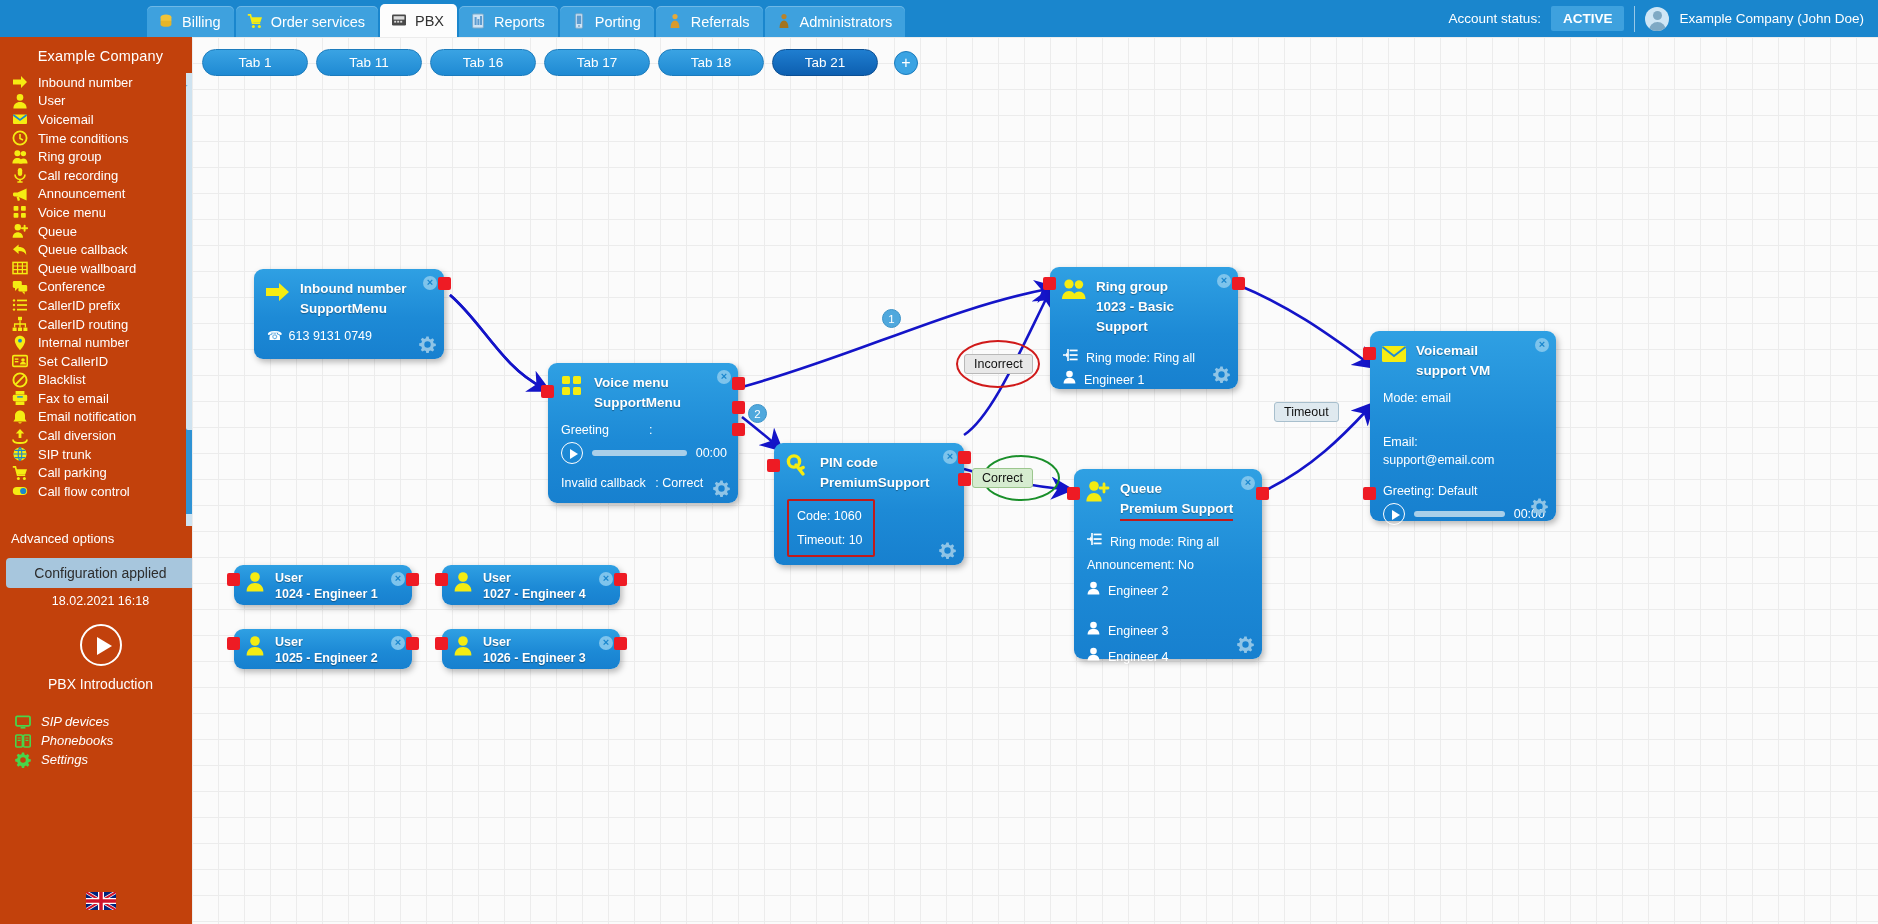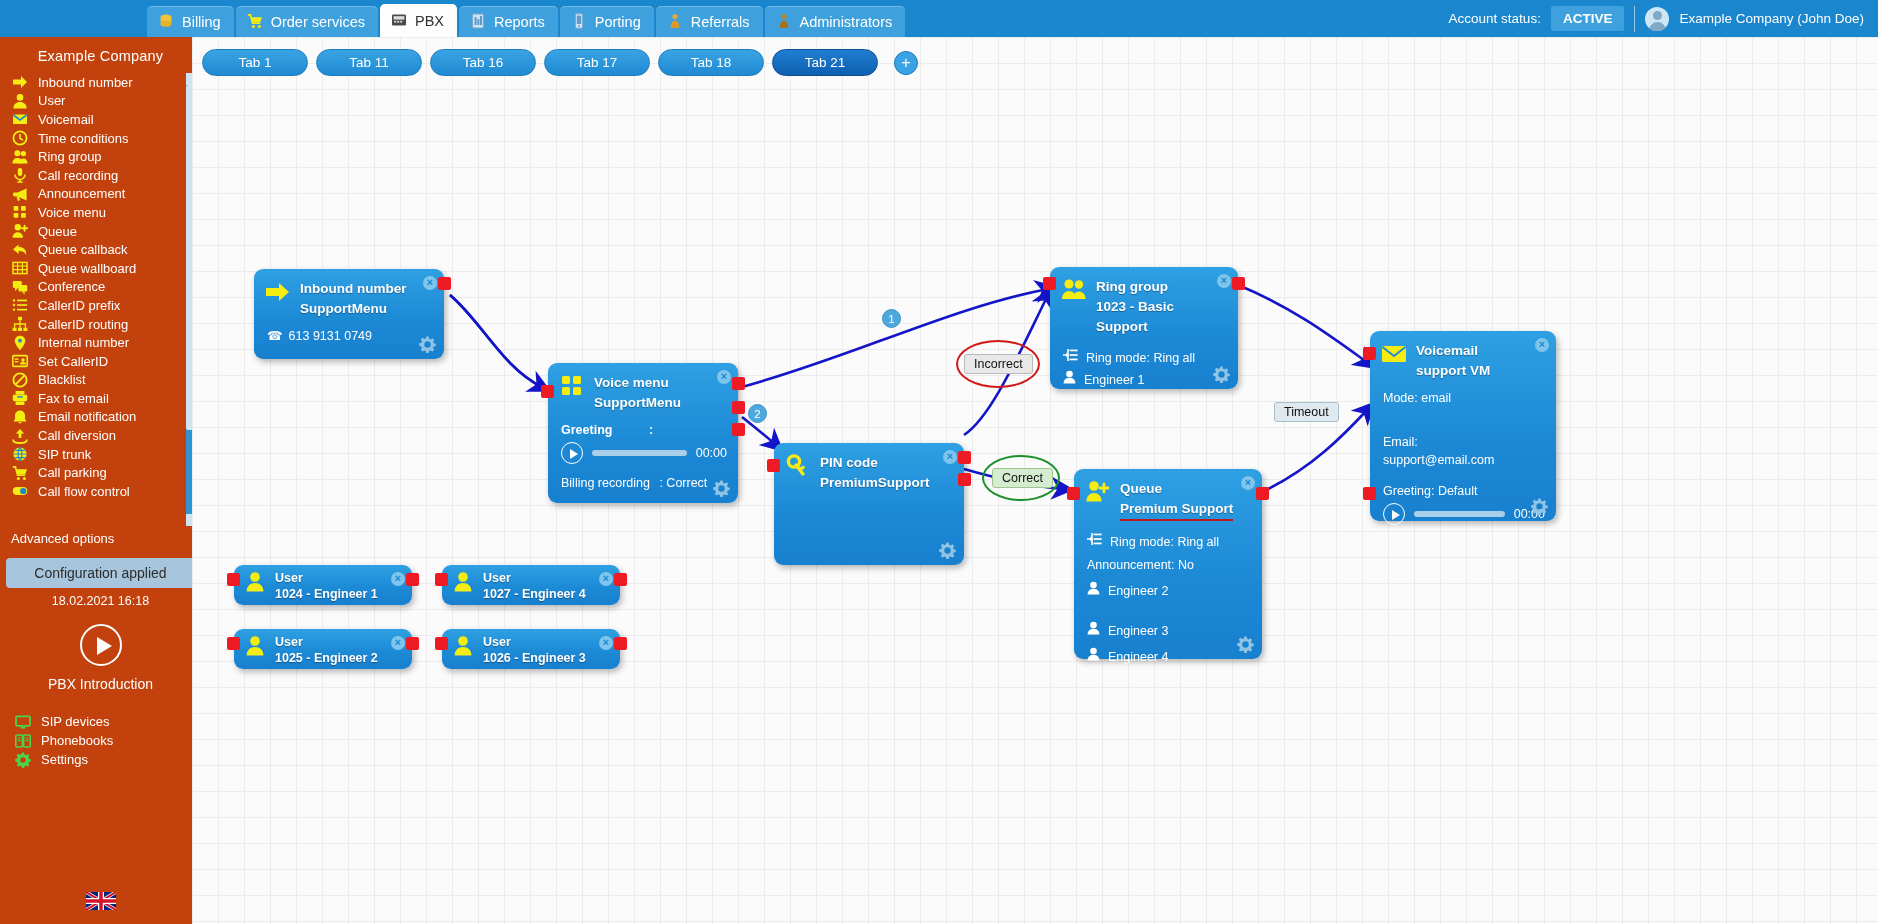--- a/index.html
+++ b/index.html
@@ -100,21 +100,21 @@
     width: 42px; height: 42px; border: 2px solid #ffffff; border-radius: 50%;
     margin: 0 auto; position: relative; cursor: pointer;
   }
   #intro-play::after {
     content: ""; position: absolute; left: 15px; top: 11px;
     border-left: 15px solid #ffffff; border-top: 9px solid transparent; border-bottom: 9px solid transparent;
   }
   #intro-label { font-size: 14px; margin-top: 10px; color:#ffffff; }
 
   #side-bottom { margin-top: 20px; padding-left: 11px; }
-  #side-bottom .side-item { height: 19px; }
+  #side-bottom .side-item { height: 19px; font-style: italic; }
 
   #flag {
     position: absolute; left: 0; right: 0; bottom: 10px; text-align: center;
   }
   #flag svg { display:inline-block; }
 
   
   #canvas {
     position: absolute; left: 192px; top: 37px;
     width: 1686px; height: 887px;
@@ -173,21 +173,21 @@
   .port.l { left: -7px; } .port.r { right: -7px; }
 
   .audio-row { display: flex; align-items: center; gap: 9px; margin-top: 3px; }
   .audio-play {
     width: 22px; height: 22px; border: 1.6px solid #ffffff; border-radius: 50%; position: relative; flex:0 0 22px;
   }
   .audio-play::after { content:""; position:absolute; left:8px; top:5.5px; border-left:8px solid #ffffff; border-top:5px solid transparent; border-bottom:5px solid transparent; }
   .audio-bar { height: 6px; border-radius: 3px; background: #a9cfe9; flex: 1 1 auto; }
   .audio-time { font-size: 12.5px; }
 
-  .kv-line { display:flex;font-weight:bold; }
+  .kv-line { display:flex; }
   .mem-row { display:flex; align-items:center; gap: 8px; margin-top: 3px; font-size:12.5px; }
 
   .redbox { border: 2px solid #c11a1a; border-radius: 2px; padding: 6px 10px 6px 8px; display:inline-block; }
   .underline-red { border-bottom: 2px solid #c11a1a; display:inline-block; }
 
   .ellipse-label {
     position: absolute; z-index: 20;
     padding: 2px 9px; font-size: 12.5px; color: #111111;
     background: #e8e8e8; border: 1px solid #b9b9b9; border-radius: 3px;
   }
@@ -659,21 +659,21 @@
       <div class="kv-line">
         <span style="width:88px;">Greeting</span>
         <span>:</span>
       </div>
       <div class="audio-row">
         <span class="audio-play"></span>
         <span class="audio-bar"></span>
         <span class="audio-time">00:00</span>
       </div>
       <div style="margin-top:10px;">
-        <span>Billing recording</span>
+        <span>Invalid callback</span>
         <span style="margin-left:6px;">: Correct</span>
       </div>
     </div>
     <span class="node-gear">
       <svg width="17" height="17" viewBox="0 0 17 17">
           <path d="M8.5,5.3a3.2,3.2 0 1 0 0,6.4a3.2,3.2 0 1 0 0,-6.4z M7.3,0.6h2.4l.4,2.1 1.6.7 1.8-1.2 1.7,1.7-1.2,1.8.7,1.6 2.1.4v2.4l-2.1.4-.7,1.6 1.2,1.8-1.7,1.7-1.8-1.2-1.6.7-.4,2.1H7.3l-.4-2.1-1.6-.7-1.8,1.2-1.7-1.7 1.2-1.8-.7-1.6L0.2,9.7V7.3l2.1-.4 .7-1.6L1.8,3.5 3.5,1.8 5.3,3l1.6-.7z" fill="#8fc4e6"></path>
         </svg>
     </span>
   </div>
 
@@ -685,20 +685,26 @@
     <div class="node-head">
       <span class="nico">
         <svg width="24" height="24" viewBox="0 0 24 24">
             <circle cx="8" cy="7.5" r="5.6" fill="none" stroke="#f5ec12" stroke-width="3.4"></circle>
             <path d="M10,11 L17,20 M14,15 l3.2,-1.6" stroke="#f5ec12" stroke-width="3.4" fill="none" stroke-linecap="round"></path>
           </svg>
       </span>
       <div class="node-titles">
         <div>PIN code</div>
         <div>PremiumSupport</div>
+      </div>
+    </div>
+    <div class="node-body" style="padding-top:4px;">
+      <div class="redbox">
+        <div>Code: 1060</div>
+        <div style="margin-top:6px;">Timeout: 10</div>
       </div>
     </div>
     <span class="node-gear">
       <svg width="17" height="17" viewBox="0 0 17 17">
           <path d="M8.5,5.3a3.2,3.2 0 1 0 0,6.4a3.2,3.2 0 1 0 0,-6.4z M7.3,0.6h2.4l.4,2.1 1.6.7 1.8-1.2 1.7,1.7-1.2,1.8.7,1.6 2.1.4v2.4l-2.1.4-.7,1.6 1.2,1.8-1.7,1.7-1.8-1.2-1.6.7-.4,2.1H7.3l-.4-2.1-1.6-.7-1.8,1.2-1.7-1.7 1.2-1.8-.7-1.6L0.2,9.7V7.3l2.1-.4 .7-1.6L1.8,3.5 3.5,1.8 5.3,3l1.6-.7z" fill="#8fc4e6"></path>
         </svg>
     </span>
   </div>
 
   <div class="node" style="left:858px; top:230px; width:188px; height:122px;">
@@ -915,16 +921,16 @@
     </div>
   </div>
 
   <div class="conn-num" style="left:690px; top:272px;">1</div>
   <div class="conn-num" style="left:556px; top:367px;">2</div>
 
   <div class="ellipse-ring" style="left:764px; top:303px; width:84px; height:48px;"></div>
   <div class="ellipse-label" style="left:772px; top:317px;">Incorrect</div>
 
   <div class="ellipse-ring green" style="left:790px; top:418px; width:78px; height:46px;"></div>
-  <div class="ellipse-label green" style="left:800px; top:431px;">Correct</div>
+  <div class="ellipse-label green" style="left:780px; top:431px;">Correct</div>
 
   <div class="timeout-label" style="left:1082px; top:365px;">Timeout</div>
 </div>
 
 </body></html>

